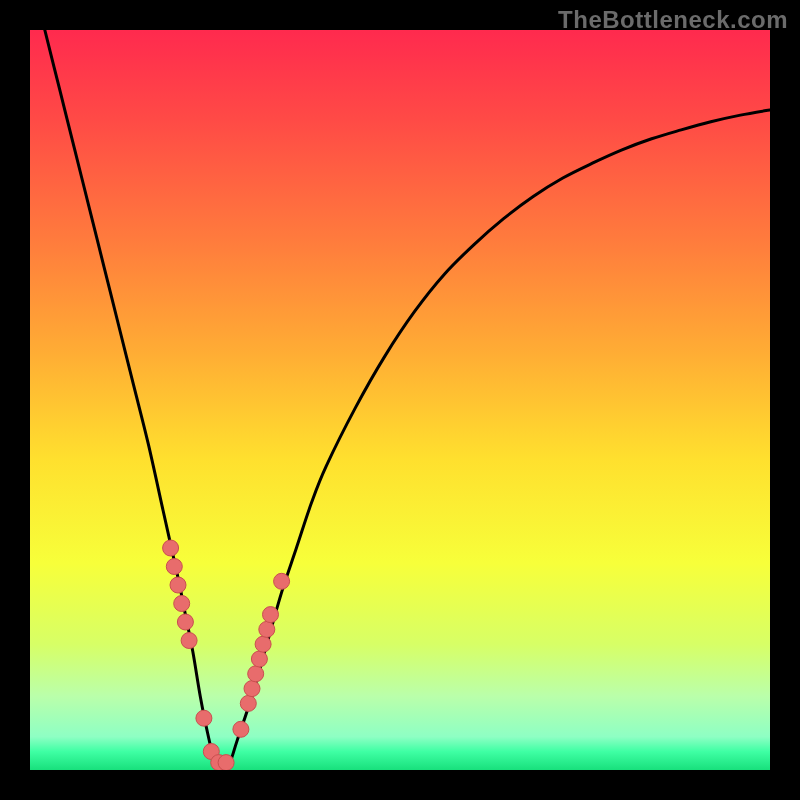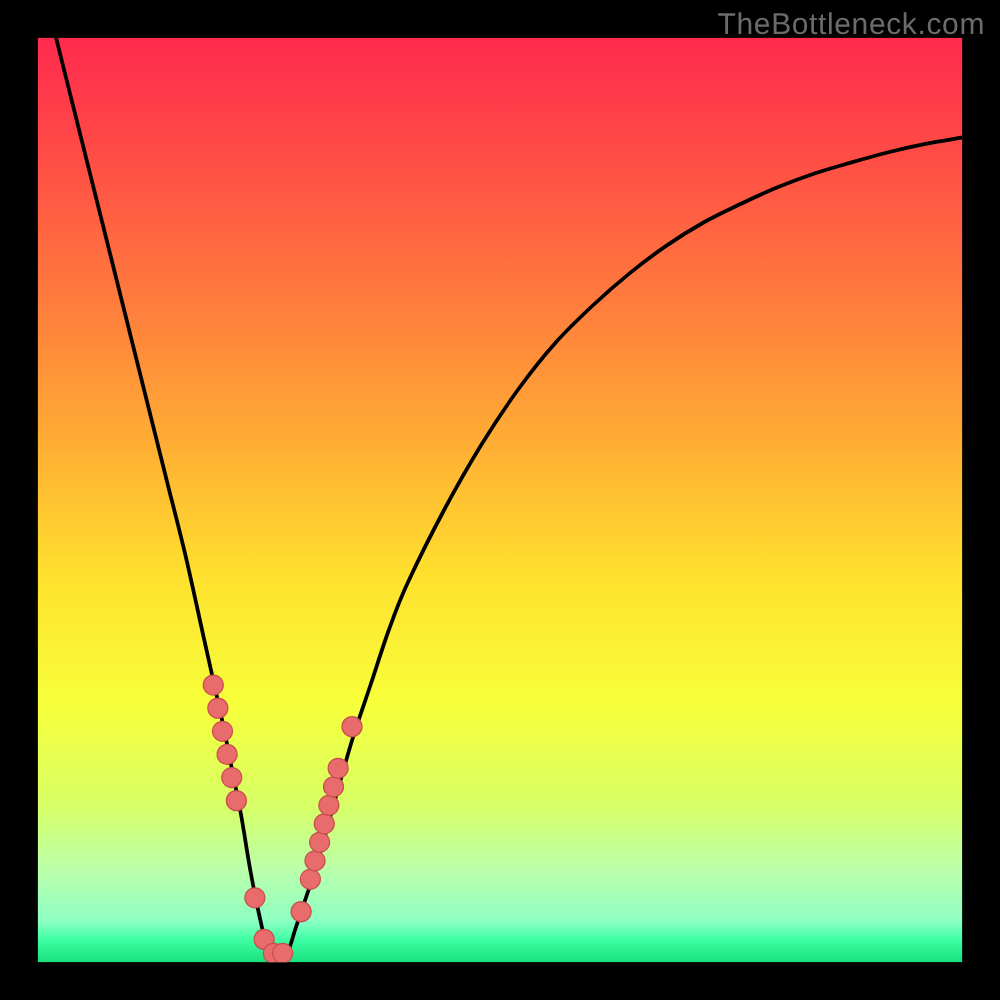--- a/index.html
+++ b/index.html
@@ -32,21 +32,21 @@
   .svg-layer {
     position: absolute;
     inset: 0;
   }
   .watermark {
     position: absolute;
     top: 6px;
     right: 12px;
     color: #6b6b6b;
     font-size: 24px;
-    font-weight: 400;
+    font-weight: 700;
     letter-spacing: 0.5px;
     user-select: none;
   }
 </style>
 </head>
 <body>
 
 <div class="outer">
 
   <div class="watermark">TheBottleneck.com</div>

